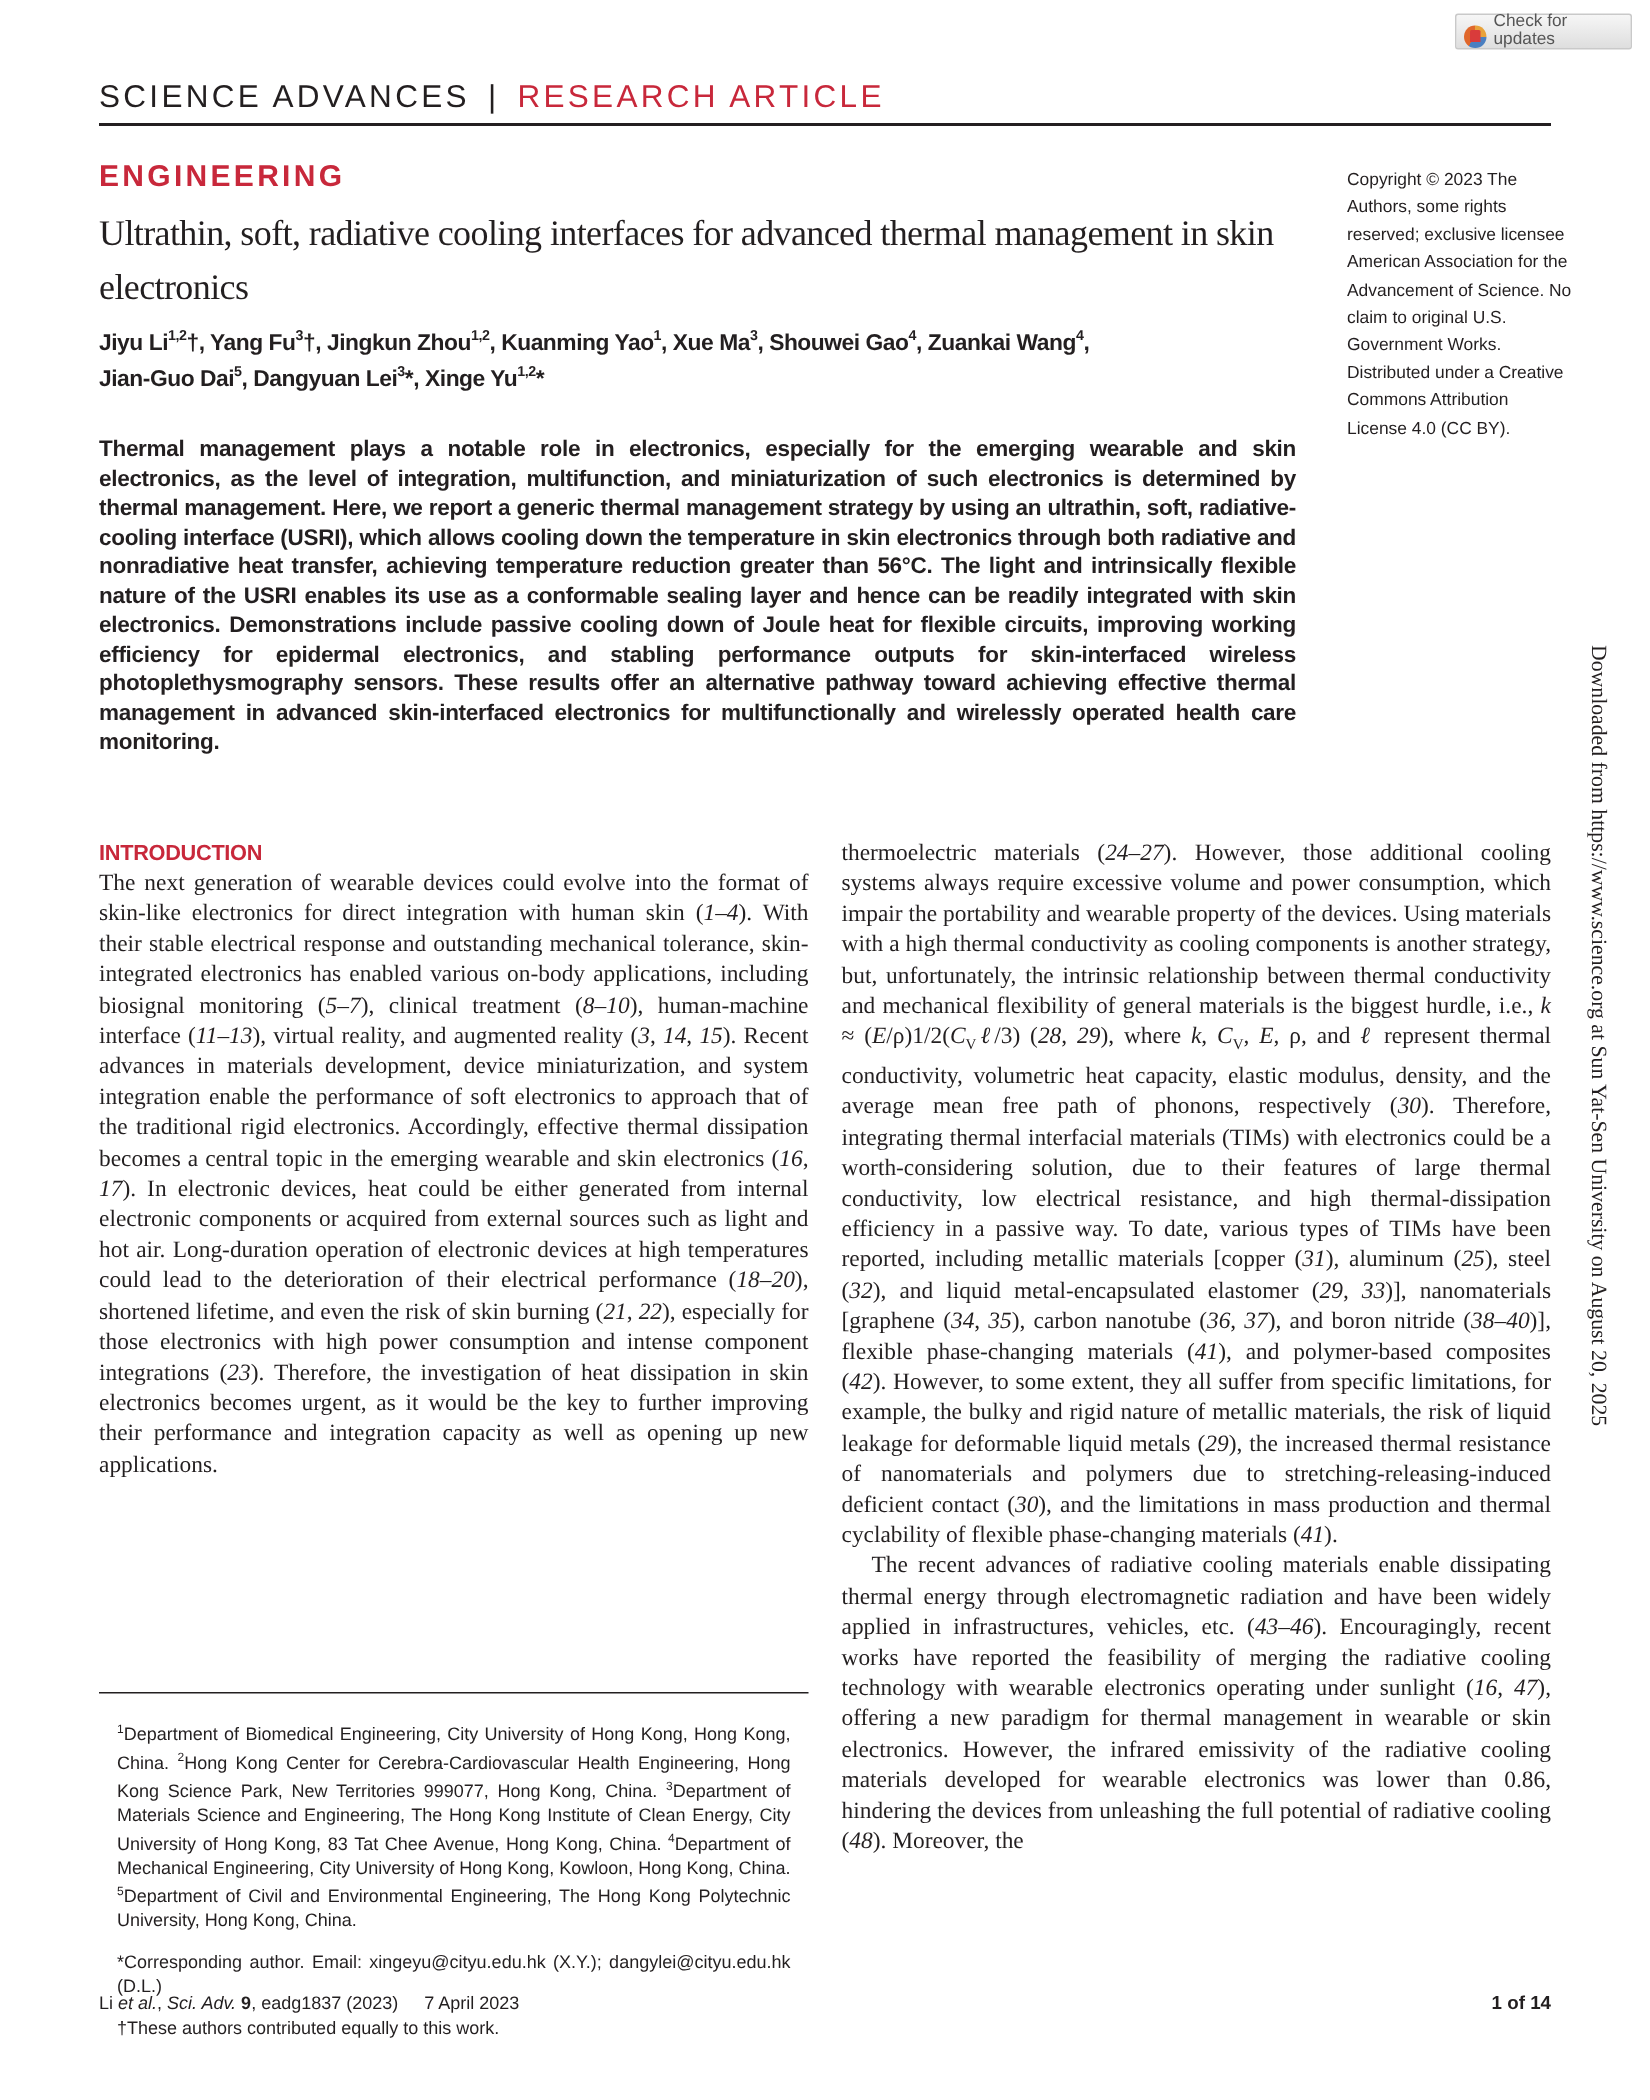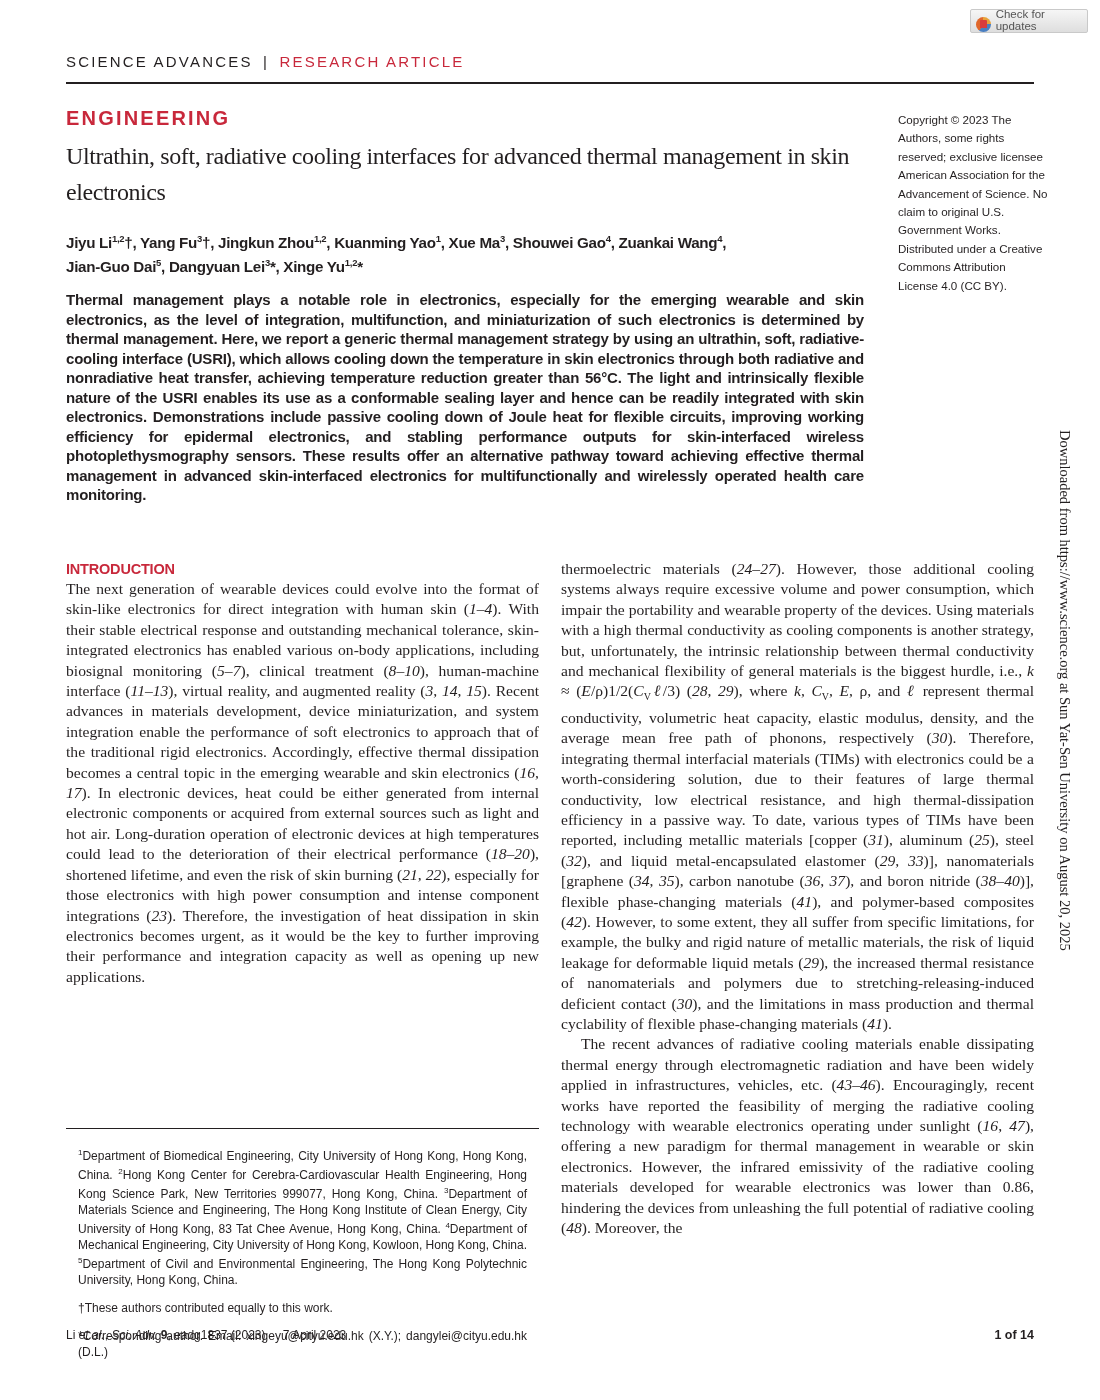--- a/index.html
+++ b/index.html
@@ -17,42 +17,42 @@
     background: conic-gradient(#e8a23a 0 25%, #4a7fc1 25% 60%, #e0672b 60% 100%);
     position: relative;
   }
   .check-updates .icon::after {
     content: ""; position: absolute; left: 4px; top: 3px; width: 7px; height: 8px;
     background: #d93b3b; border-radius: 1px 1px 0 0;
   }
 
   .journal-header {
     position: absolute; left: 66px; top: 53px;
-    font-family: "Liberation Sans", sans-serif; font-size: 15px; letter-spacing: 2.2px;
+    font-family: "Liberation Sans", sans-serif; font-size: 21px; letter-spacing: 2.2px;
     white-space: nowrap;
   }
   .journal-header .journal { color: #231f20; }
   .journal-header .sep { color: #231f20; margin: 0 4px; }
   .journal-header .type { color: #c8283b; }
   .header-rule { position: absolute; left: 66px; top: 82px; width: 968px; height: 1.5px; background: #231f20; }
 
   .section-label {
     position: absolute; left: 66px; top: 107px;
     font-family: "Liberation Sans", sans-serif; font-weight: bold; font-size: 20px;
     letter-spacing: 2.2px; color: #c8283b;
   }
 
   .title {
     position: absolute; left: 66px; top: 138px; width: 820px;
     font-family: Liberation Serif, serif; font-size: 24px; line-height: 36px;
     color: #231f20; letter-spacing: -0.4px;
   }
 
   .authors {
-    position: absolute; left: 66px; top: 229px; width: 810px;
+    position: absolute; left: 66px; top: 215px; width: 810px;
     font-family: "Liberation Sans", sans-serif; font-weight: bold; font-size: 15.2px; line-height: 20px;
     color: #231f20; letter-spacing: -0.3px;
   }
   .authors sup { font-size: 9.5px; font-weight: bold; }
 
   .copyright {
     position: absolute; left: 898px; top: 111px; width: 150px;
     font-family: "Liberation Sans", sans-serif; font-size: 11.6px; line-height: 18.4px; color: #231f20;
   }
 
@@ -137,22 +137,22 @@
 <div class="col col-right">
   <div id="right-body">
       <p>thermoelectric materials (<i>24–27</i>). However, those additional cooling systems always require excessive volume and power consumption, which impair the portability and wearable property of the devices. Using materials with a high thermal conductivity as cooling components is another strategy, but, unfortunately, the intrinsic relationship between thermal conductivity and mechanical flexibility of general materials is the biggest hurdle, i.e., <i>k</i> ≈ (<i>E</i>/ρ)1/2(<i>C</i><sub style="font-size: 10px;">V</sub><i>ℓ</i>/3) (<i>28</i>, <i>29</i>), where <i>k</i>, <i>C</i><sub style="font-size: 10px;">V</sub>, <i>E</i>, ρ, and <i>ℓ</i> represent thermal conductivity, volumetric heat capacity, elastic modulus, density, and the average mean free path of phonons, respectively (<i>30</i>). Therefore, integrating thermal interfacial materials (TIMs) with electronics could be a worth-considering solution, due to their features of large thermal conductivity, low electrical resistance, and high thermal-dissipation efficiency in a passive way. To date, various types of TIMs have been reported, including metallic materials [copper (<i>31</i>), aluminum (<i>25</i>), steel (<i>32</i>), and liquid metal-encapsulated elastomer (<i>29</i>, <i>33</i>)], nanomaterials [graphene (<i>34</i>, <i>35</i>), carbon nanotube (<i>36</i>, <i>37</i>), and boron nitride (<i>38–40</i>)], flexible phase-changing materials (<i>41</i>), and polymer-based composites (<i>42</i>). However, to some extent, they all suffer from specific limitations, for example, the bulky and rigid nature of metallic materials, the risk of liquid leakage for deformable liquid metals (<i>29</i>), the increased thermal resistance of nanomaterials and polymers due to stretching-releasing-induced deficient contact (<i>30</i>), and the limitations in mass production and thermal cyclability of flexible phase-changing materials (<i>41</i>).</p>
       <p class="indent">The recent advances of radiative cooling materials enable dissipating thermal energy through electromagnetic radiation and have been widely applied in infrastructures, vehicles, etc. (<i>43–46</i>). Encouragingly, recent works have reported the feasibility of merging the radiative cooling technology with wearable electronics operating under sunlight (<i>16</i>, <i>47</i>), offering a new paradigm for thermal management in wearable or skin electronics. However, the infrared emissivity of the radiative cooling materials developed for wearable electronics was lower than 0.86, hindering the devices from unleashing the full potential of radiative cooling (<i>48</i>). Moreover, the</p>
     </div>
 </div>
 
 <div class="footnote-rule"></div>
 <div class="footnotes">
   <p id="affils"><sup>1</sup><span>Department of Biomedical Engineering, City University of Hong Kong, Hong Kong, China. </span><sup>2</sup><span>Hong Kong Center for Cerebra-Cardiovascular Health Engineering, Hong Kong Science Park, New Territories 999077, Hong Kong, China. </span><sup>3</sup><span>Department of Materials Science and Engineering, The Hong Kong Institute of Clean Energy, City University of Hong Kong, 83 Tat Chee Avenue, Hong Kong, China. </span><sup>4</sup><span>Department of Mechanical Engineering, City University of Hong Kong, Kowloon, Hong Kong, China. </span><sup>5</sup><span>Department of Civil and Environmental Engineering, The Hong Kong Polytechnic University, Hong Kong, China.</span></p>
+  <p>*Corresponding author. Email: xingeyu@cityu.edu.hk (X.Y.); dangylei@cityu.edu.hk (D.L.)</p>
   <p>†These authors contributed equally to this work.</p>
-  <p>*Corresponding author. Email: xingeyu@cityu.edu.hk (X.Y.); dangylei@cityu.edu.hk (D.L.)</p>
 </div>
 
 <div class="side-note">Downloaded from https://www.science.org at Sun Yat-Sen University on August 20, 2025</div>
 
 <div class="footer-citation">
   <span>Li</span>
   <i>et al.</i><span>, </span>
   <i>Sci. Adv.</i>
   <b>9</b><span>, </span>
   <span>eadg1837 (2023)</span>

